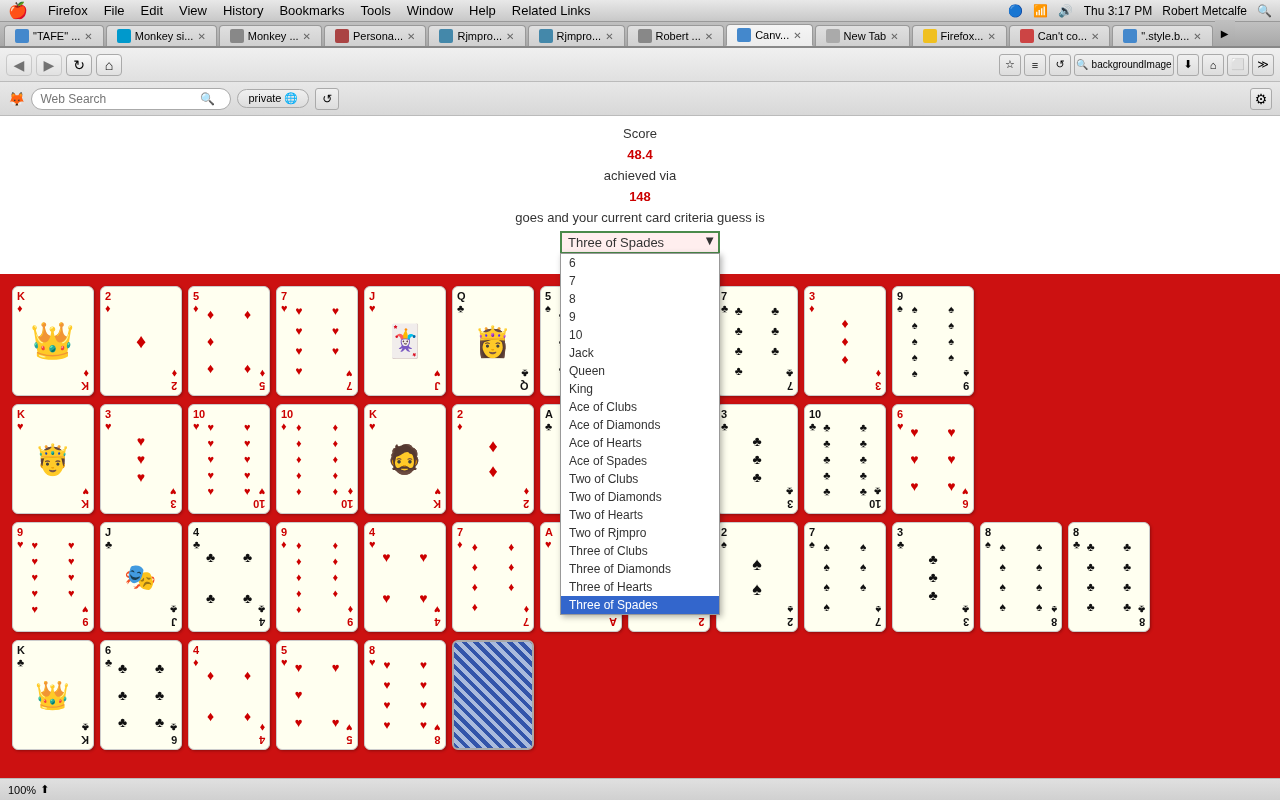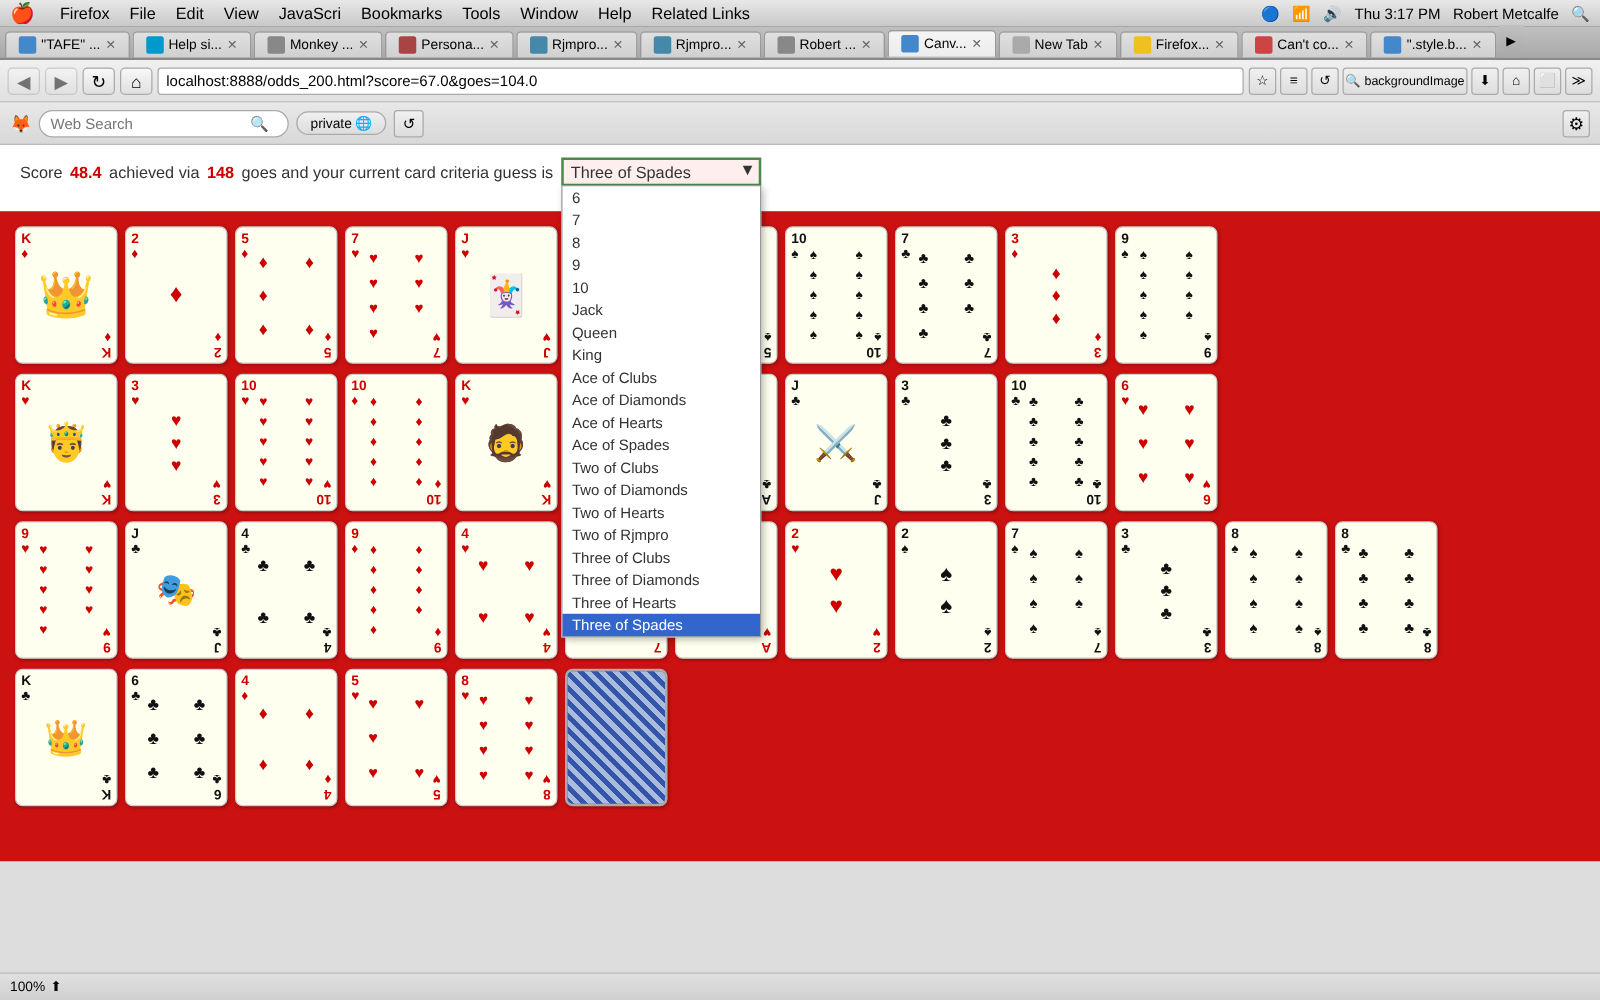--- a/index.html
+++ b/index.html
@@ -135,20 +135,21 @@
       line-height: 1.3;
       margin-bottom: 8px;
     }
     .score-line {
       font-size: 13px;
       color: #333;
       margin-bottom: 10px;
       display: flex;
       align-items: center;
       gap: 6px;
+      flex-direction: column;
     }
     .score-highlight { color: #cc0000; font-weight: bold; }
     .dropdown-wrap { position: relative; display: inline-block; border-radius: 10px; }
     .card-dropdown {
       background: white;
       border: 2px solid #4a7a4a;
       padding: 2px 6px;
       font-size: 13px;
       width: 160px;
       cursor: pointer;
@@ -288,21 +289,21 @@
   </style>
 </head>
 <body>
 
 <div class="menubar">
   <span class="menubar-apple">🍎</span>
   <span class="menubar-item">Firefox</span>
   <span class="menubar-item">File</span>
   <span class="menubar-item">Edit</span>
   <span class="menubar-item">View</span>
-  <span class="menubar-item">JavaScri</span>
+  <span class="menubar-item">History</span>
   <span class="menubar-item">Bookmarks</span>
   <span class="menubar-item">Tools</span>
   <span class="menubar-item">Window</span>
   <span class="menubar-item">Help</span>
   <span class="menubar-item">Related Links</span>
   <div class="menubar-right">
     <span>🔵</span>
     <span>📶</span>
     <span>🔊</span>
     <span>Thu 3:17 PM</span>
@@ -312,21 +313,21 @@
 </div>
 
 <div class="tabbar">
   <div class="tab">
     <span class="tab-icon" style="background:#4488cc;"></span>
     <span>"TAFE" ...</span>
     <span class="tab-close">✕</span>
   </div>
   <div class="tab">
     <span class="tab-icon" style="background:#0099cc;"></span>
-    <span>Help si...</span>
+    <span>Monkey si...</span>
     <span class="tab-close">✕</span>
   </div>
   <div class="tab">
     <span class="tab-icon" style="background:#888;"></span>
     <span>Monkey ...</span>
     <span class="tab-close">✕</span>
   </div>
   <div class="tab">
     <span class="tab-icon" style="background:#aa4444;"></span>
     <span>Persona...</span>
@@ -373,21 +374,20 @@
     <span class="tab-close">✕</span>
   </div>
   <div class="tab-strip-arrow">▶</div>
 </div>
 
 <div class="navbar">
   <div class="nav-btn" style="opacity:0.5;">◀</div>
   <div class="nav-btn" style="opacity:0.5;">▶</div>
   <div class="nav-btn">↻</div>
   <div class="nav-btn">⌂</div>
-  <input class="url-bar" value="localhost:8888/odds_200.html?score=67.0&amp;goes=104.0" readonly="" style="">
   <div class="right-controls">
     <div class="nav-sq-btn">☆</div>
     <div class="nav-sq-btn">≡</div>
     <div class="nav-sq-btn">↺</div>
     <div class="nav-sq-btn" style="width:100px;font-size:10px;">🔍 backgroundImage</div>
     <div class="nav-sq-btn">⬇</div>
     <div class="nav-sq-btn">⌂</div>
     <div class="nav-sq-btn">⬜</div>
     <div class="nav-sq-btn">≫</div>
   </div>

